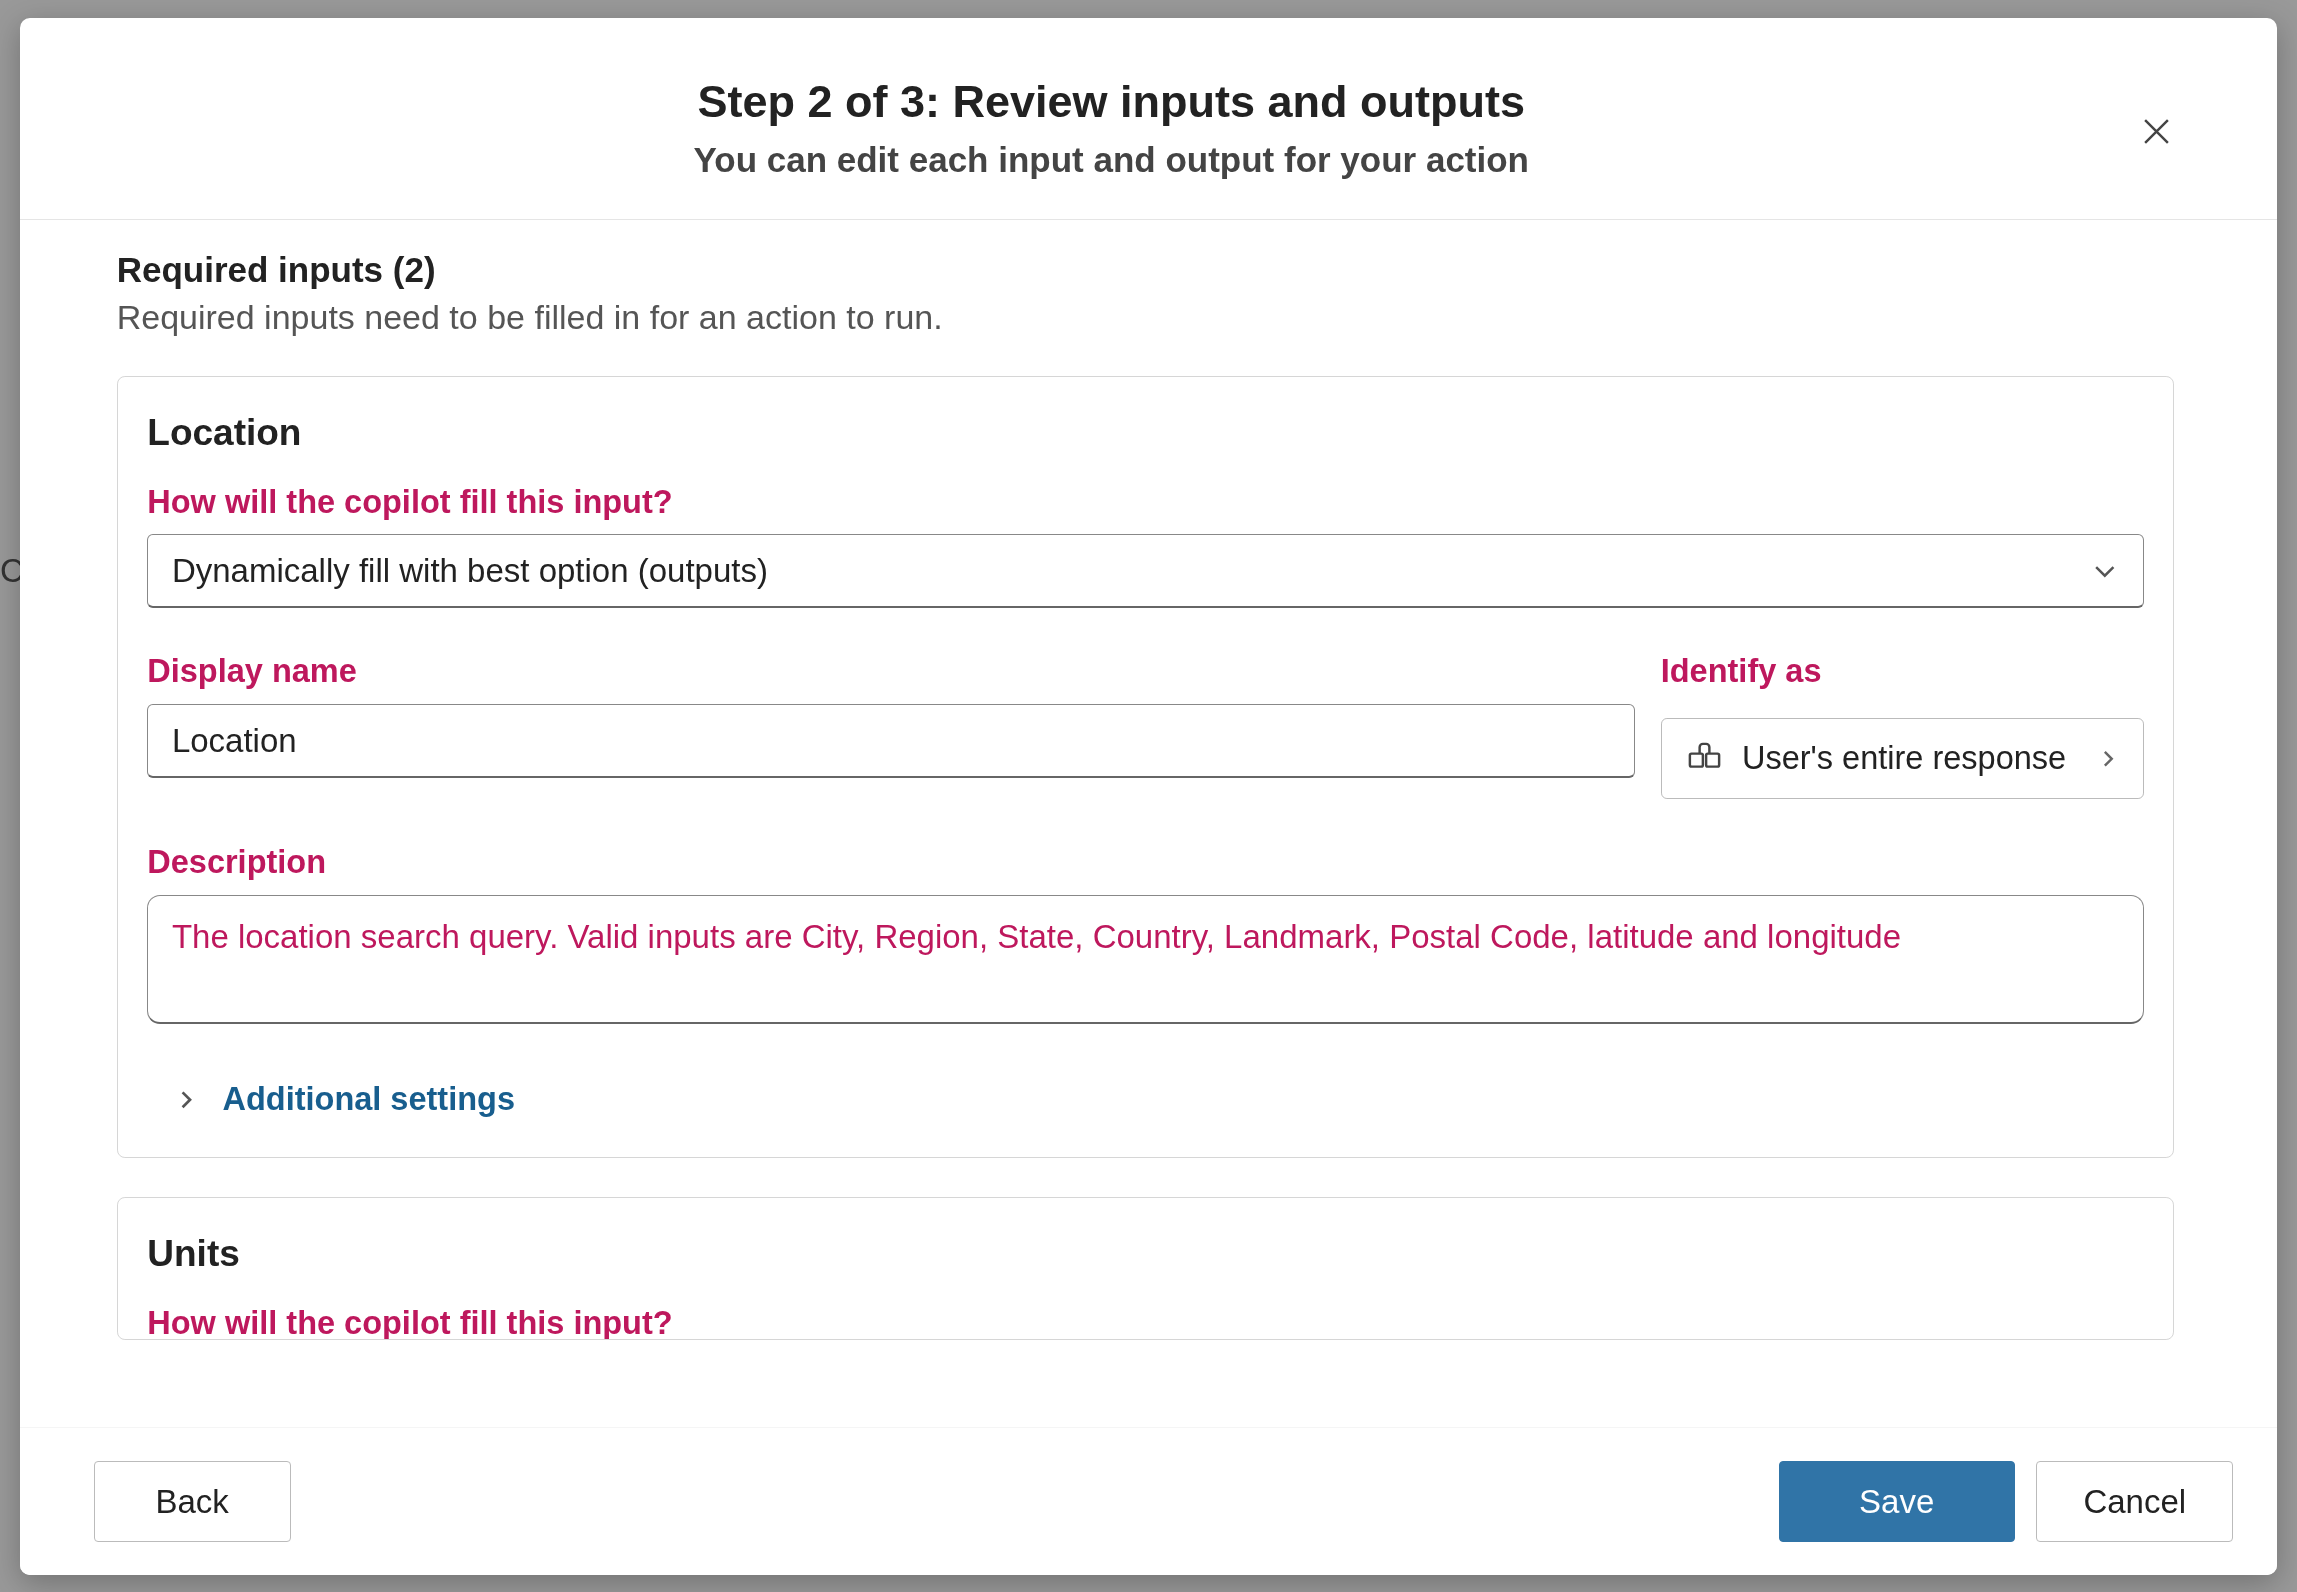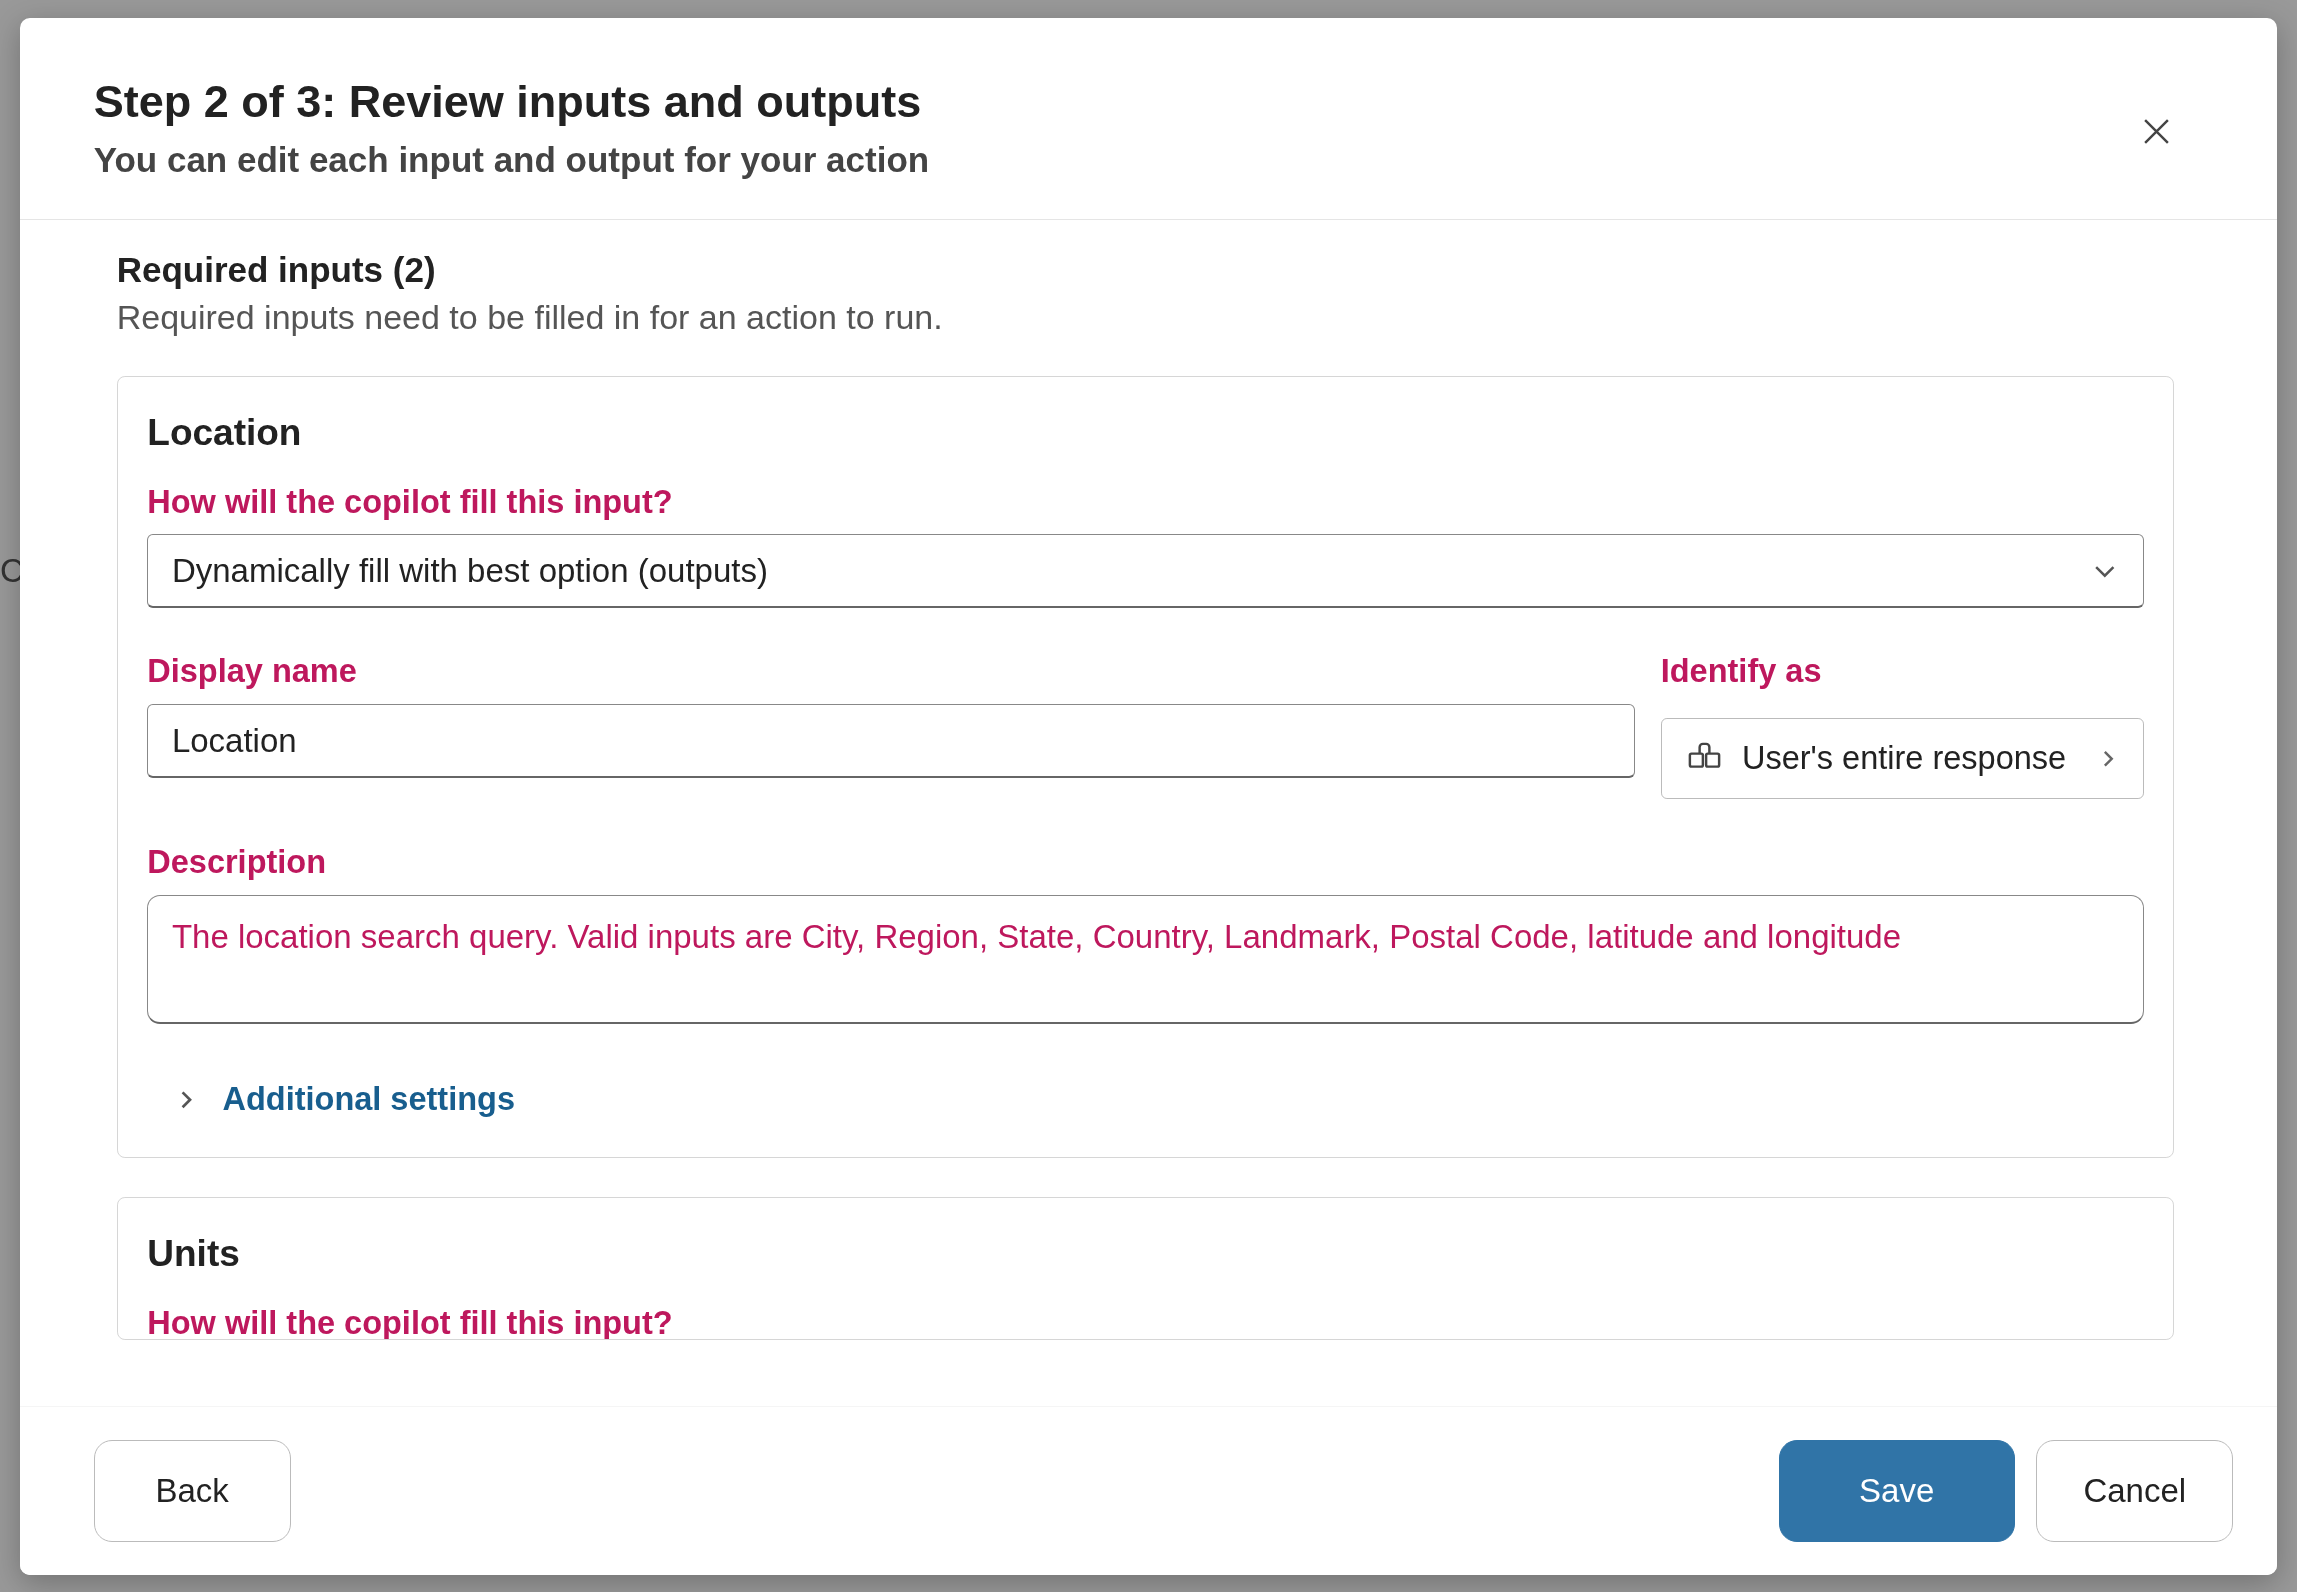--- a/index.html
+++ b/index.html
@@ -31,21 +31,21 @@
       flex-direction: column;
       overflow: hidden;
     }
     .dialog-header {
       padding: 57px 74px 39px 74px;
       border-bottom: 1px solid #e5e5e5;
       display: flex;
       justify-content: space-between;
       align-items: flex-start;
     }
-    .header-text-block { flex: 1; }
+    .header-text-block { flex: 1; text-align: center; }
     .dialog-title {
       font-size: 45px;
       font-weight: 700;
       color: #222;
       line-height: 1.2;
     }
     .dialog-subtitle {
       font-size: 35px;
       font-weight: 700;
       color: #444;
@@ -191,24 +191,24 @@
     .dialog-footer {
       border-top: 1px solid rgba(0,0,0,0.04);
       padding: 33px 44px 33px 74px;
       display: flex;
       align-items: center;
       justify-content: space-between;
       background: #fff;
     }
     .footer-left, .footer-right { display: flex; gap: 21.7px; }
     .btn {
-      height: 102px;
+      height: 81px;
       min-width: 197px;
       padding: 0 39px;
-      border-radius: 18px;
+      border-radius: 4px;
       font-size: 33px;
       font-weight: 500;
       font-family: inherit;
       cursor: pointer;
       display: inline-flex;
       align-items: center;
       justify-content: center;
     }
     .btn-secondary {
       background: #fff;

